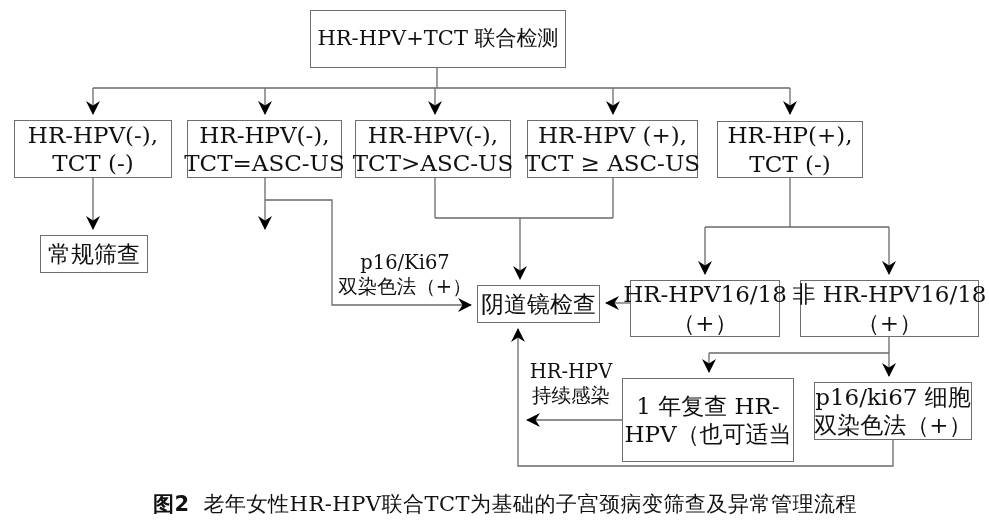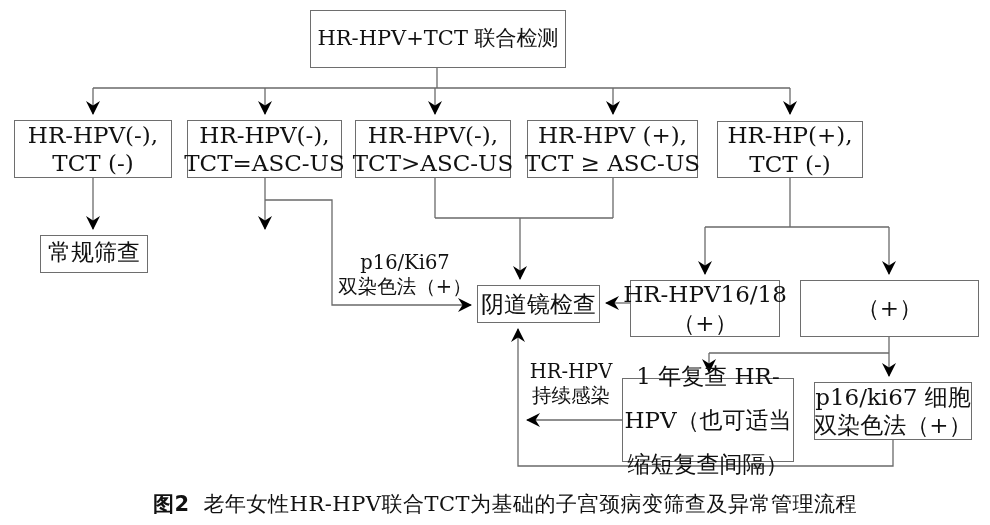--- a/index.html
+++ b/index.html
@@ -81,48 +81,48 @@
   </div>
   <div class="node" style="left:527px;top:120px;width:171px;height:58px;">
     <span class="ln">HR-HPV (+),</span>
     <span class="ln">TCT ≥ ASC-US</span>
   </div>
   <div class="node" style="left:717px;top:121px;width:146px;height:57px;">
     <span class="ln">HR-HP(+),</span>
     <span class="ln">TCT (-)</span>
   </div>
 
-  <div class="node" style="left:40px;top:235px;width:108px;height:38px;font-family:Liberation Mono, monospace;">
+  <div class="node" style="left:40px;top:235px;width:108px;height:38px;">
     <span class="ln">常规筛查</span>
   </div>
 
   <div class="floatlabel" style="left:332px;top:251px;width:146px;">
     <span class="ln">p16/Ki67</span>
     <span class="ln">双染色法（+）</span>
   </div>
   <div class="node" style="left:477px;top:285px;width:123px;height:38px;">
     <span class="ln">阴道镜检查</span>
   </div>
 
   <div class="node" style="left:630px;top:280px;width:150px;height:57px;">
     <span class="ln">HR-HPV16/18</span>
     <span class="ln">（+）</span>
   </div>
   <div class="node" style="left:800px;top:280px;width:179px;height:57px;">
+    <span class="ln">非 HR-HPV16/18</span>
     <span class="ln">（+）</span>
   </div>
 
   <div class="floatlabel" style="left:520px;top:360px;width:102px;">
     <span class="ln">HR-HPV</span>
     <span class="ln">持续感染</span>
   </div>
-  <div class="node" style="left:622px;top:378px;width:172px;height:84px;gap:16px;">
+  <div class="node" style="left:622px;top:378px;width:172px;height:84px;">
     <span class="ln">1 年复查 HR-</span>
     <span class="ln">HPV（也可适当</span>
-    <span class="ln">缩短复查间隔）</span>
   </div>
   <div class="node" style="left:814px;top:382px;width:158px;height:58px;">
     <span class="ln">p16/ki67 细胞</span>
     <span class="ln">双染色法（+）</span>
   </div>
 
   <div id="caption">
     <span class="cap-label">图2</span><span>老年女性HR-HPV联合TCT为基础的子宫颈病变筛查及异常管理流程</span>
   </div>
 

